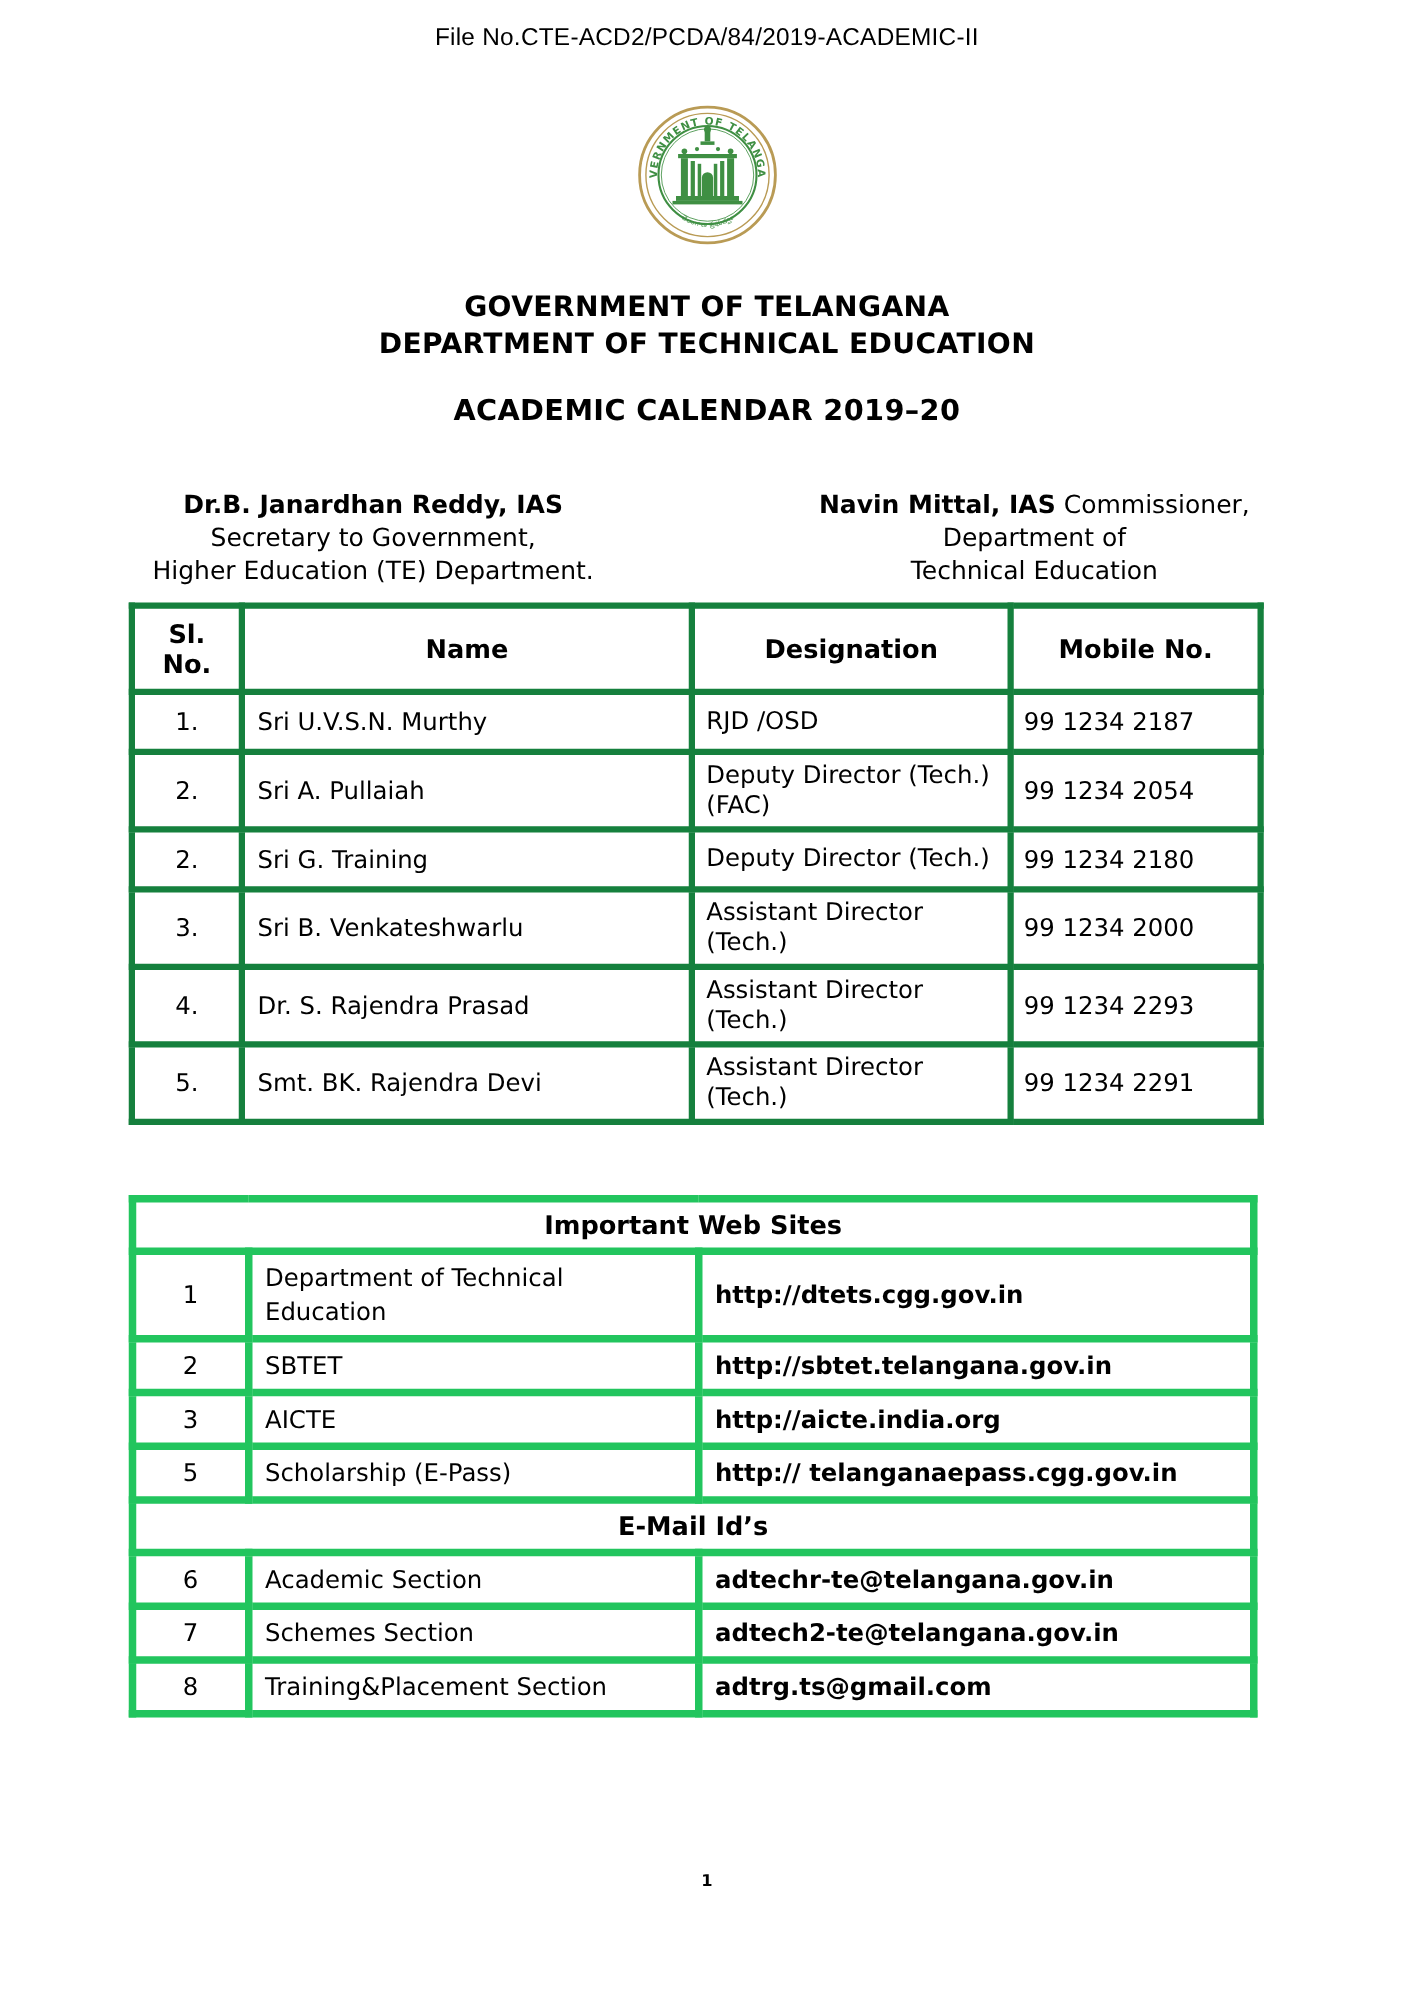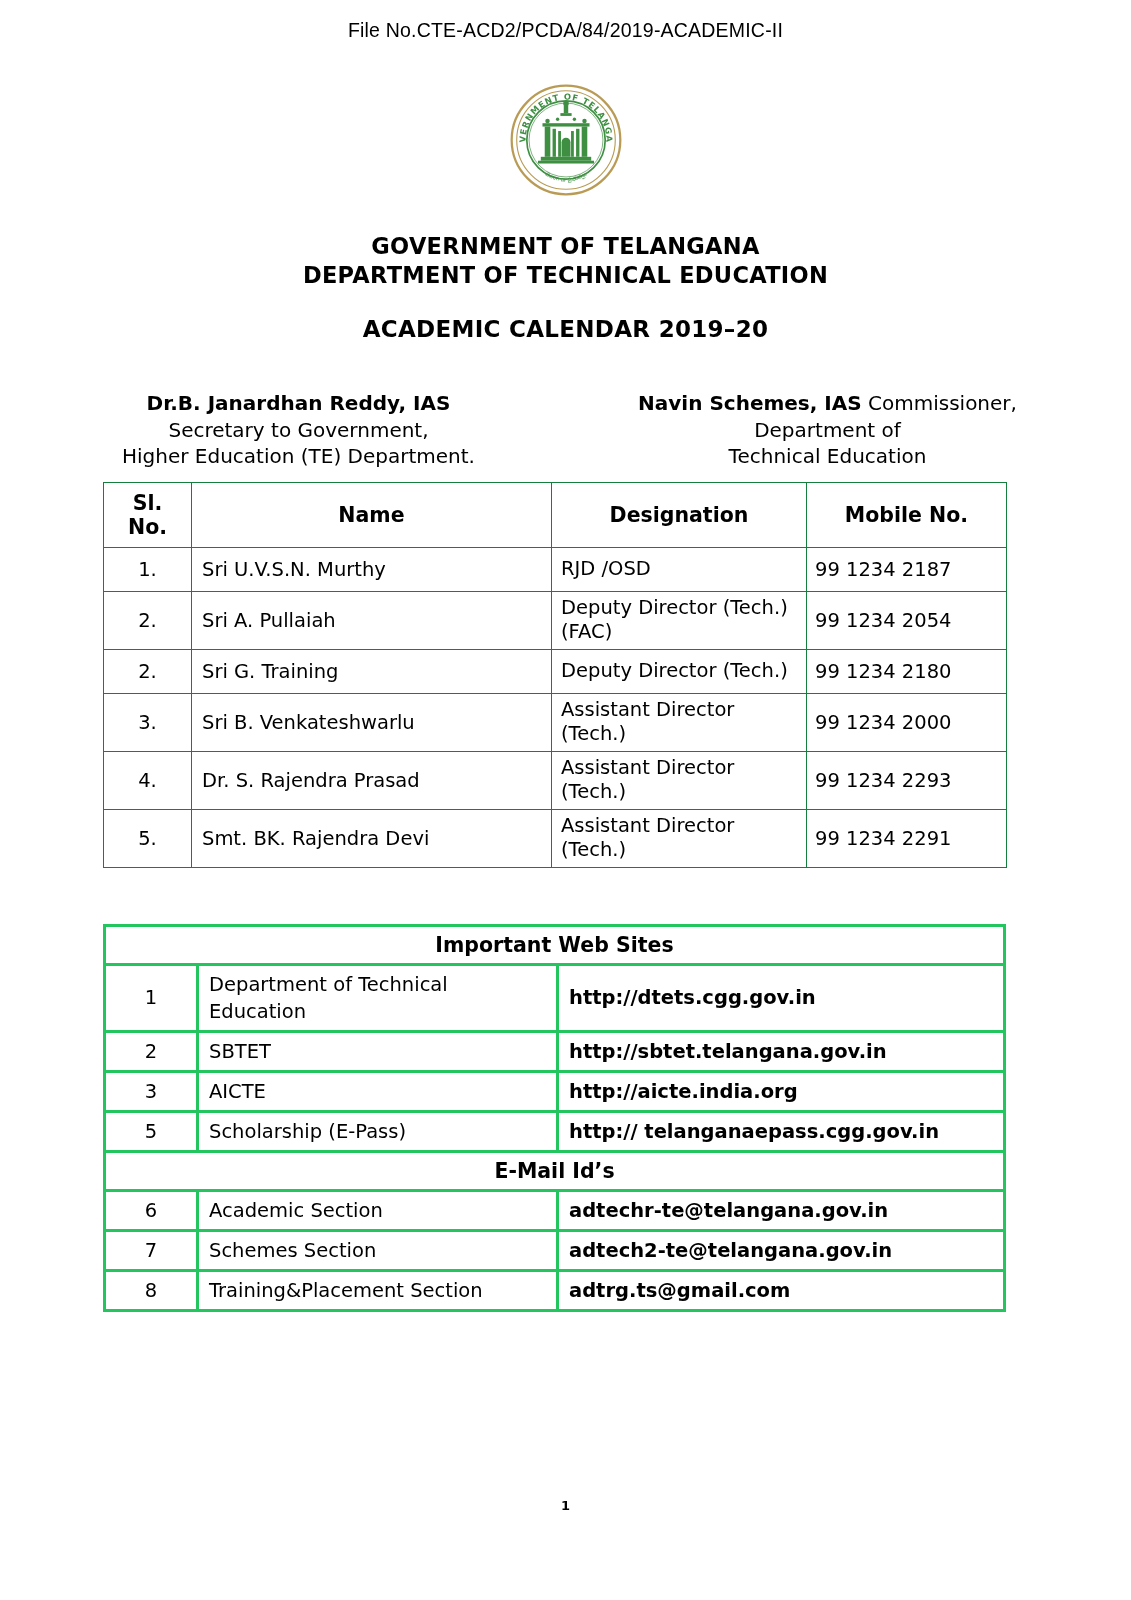--- a/index.html
+++ b/index.html
@@ -84,21 +84,21 @@
   
   table {
     border-collapse: collapse;
     table-layout: fixed;
   }
   .tbl-officers {
     width: 903px;
     margin: 12px 0 0 103px;
   }
   .tbl-officers th, .tbl-officers td {
-    border: 1px solid #15803d;
+    border: 5px solid #15803d;
     font-size: 19.5px;
     padding: 4px 8px;
   }
   .tbl-officers th {
     font-weight: bold;
     text-align: center;
     font-size: 20.5px;
     padding: 8px 4px;
   }
   .tbl-officers td.c-sl {
@@ -112,21 +112,21 @@
   .col-sl   { width: 88px; }
   .col-name { width: 360px; }
   .col-des  { width: 255px; }
   .col-mob  { width: 200px; }
 
   .tbl-links {
     width: 903px;
     margin: 56px 0 0 103px;
   }
   .tbl-links td, .tbl-links th {
-    border: 3px solid #22c55e;
+    border: 6px solid #22c55e;
     font-size: 19.5px;
     padding: 5px 8px;
   }
   .tbl-links .section-head {
     text-align: center;
     font-weight: bold;
     font-size: 20.5px;
     padding: 6px 4px;
   }
   .tbl-links td.l-no {
@@ -207,21 +207,21 @@
 
   <div class="doc-title">ACADEMIC CALENDAR 2019–20</div>
 
   <div class="officials">
     <div class="official official-left">
       <div><span class="nm">Dr.B. Janardhan Reddy, IAS</span></div>
       <div>Secretary to Government,</div>
       <div>Higher Education (TE) Department.</div>
     </div>
     <div class="official official-right">
-      <div><span class="nm">Navin Schemes, IAS</span><span> Commissioner,</span></div>
+      <div><span class="nm">Navin Mittal, IAS</span><span> Commissioner,</span></div>
       <div>Department of</div>
       <div>Technical Education</div>
     </div>
   </div>
 
   <table class="tbl-officers">
     <colgroup>
       <col class="col-sl">
         <col class="col-name">
         <col class="col-des">

